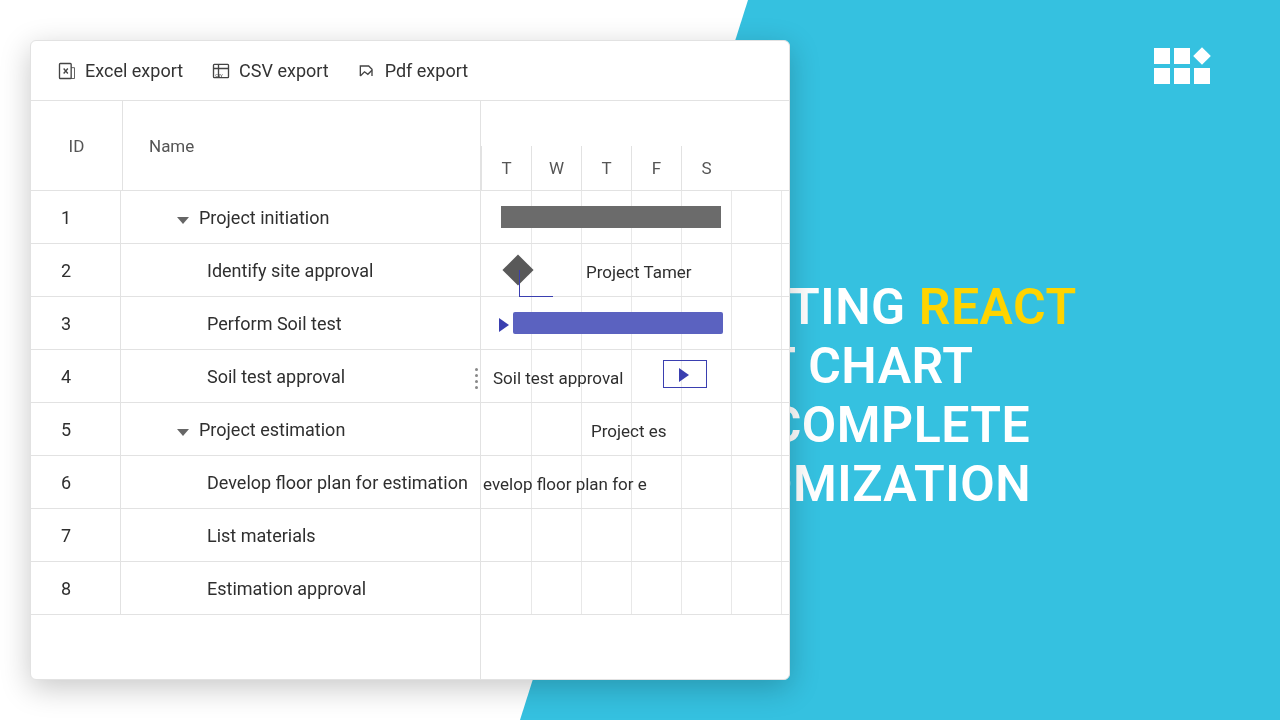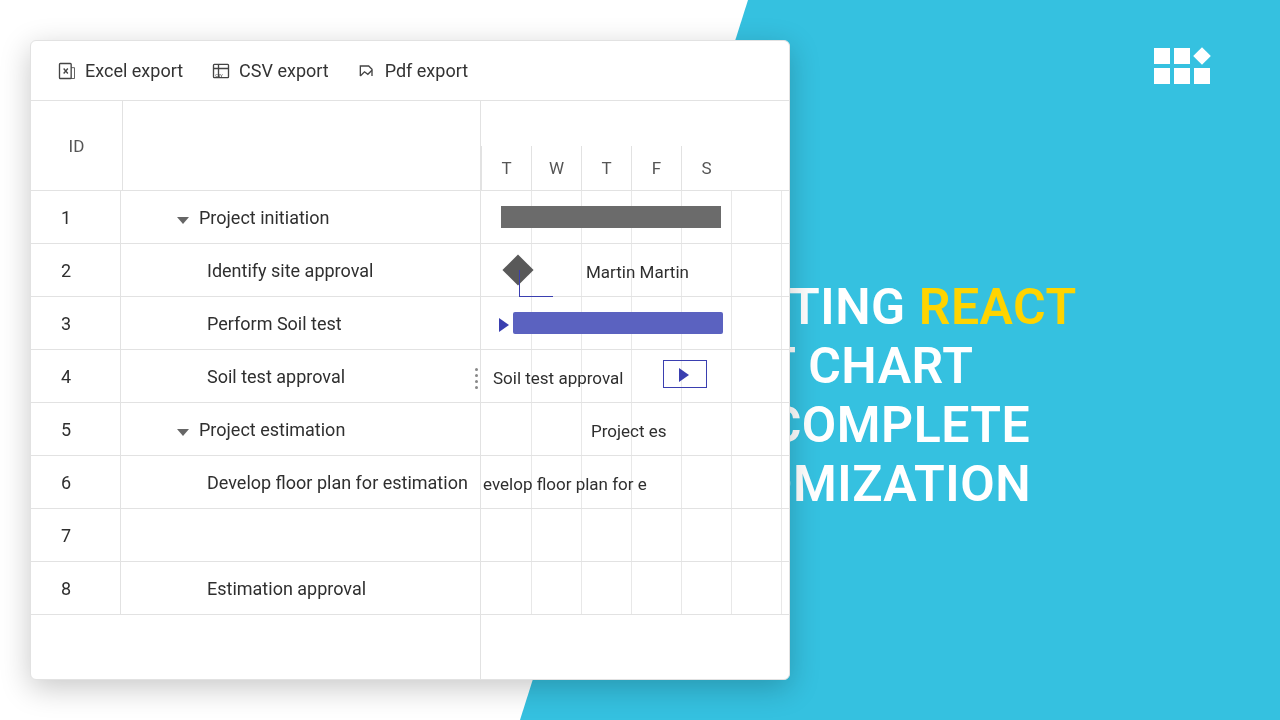--- a/index.html
+++ b/index.html
@@ -99,20 +99,21 @@
             </svg>
         </span>
         <span>Pdf export</span>
       </div>
     </div>
 
     <div class="grid-wrap">
       <div class="left-pane">
         <div class="hdr">
           <div class="col-id">ID</div>
+          <div class="col-name">Name</div>
         </div>
         <div id="rows-host">
             <div class="row">
               <div class="col-id">1</div>
               <div class="col-name">
                 <span class="indent1"><span class="caret"></span><span>Project initiation</span></span>
               </div>
             </div>
             <div class="row">
               <div class="col-id">2</div>
@@ -139,20 +140,23 @@
               </div>
             </div>
             <div class="row">
               <div class="col-id">6</div>
               <div class="col-name">
                 <span class="indent2"><span>Develop floor plan for estimation</span></span>
               </div>
             </div>
             <div class="row">
               <div class="col-id">7</div>
+              <div class="col-name">
+                <span class="indent2"><span>List materials</span></span>
+              </div>
             </div>
             <div class="row">
               <div class="col-id">8</div>
               <div class="col-name">
                 <span class="indent2"><span>Estimation approval</span></span>
               </div>
             </div>
           </div>
       </div>
 
@@ -174,21 +178,21 @@
           <div class="grid-line" style="left:250px"></div>
           <div class="grid-line" style="left:300px"></div>
 
           <div class="chart-row">
             <div class="bar-sum" style="left:20px;width:220px"></div>
           </div>
           <div class="chart-row">
             <div class="mile" style="left:26px"></div>
             <div class="link-box" style="left:38px;top:26px;width:1px;height:26px;border-right:none;border-bottom:none;border-top:none"></div>
             <div class="link-box" style="left:38px;top:52px;width:34px;height:1px;border-right:none;border-bottom:none;border-left:none"></div>
-            <span class="label-over" style="left:105px">Martin Martin</span>
+            <span class="label-over" style="left:105px">Project Tamer</span>
           </div>
           <div class="chart-row">
             <div class="arrow-in" style="left:18px"></div>
             <div class="bar-task" style="left:32px;width:210px"></div>
           </div>
           <div class="chart-row">
             <div class="dots">
                 <span></span>
                 <span></span>
                 <span></span>

